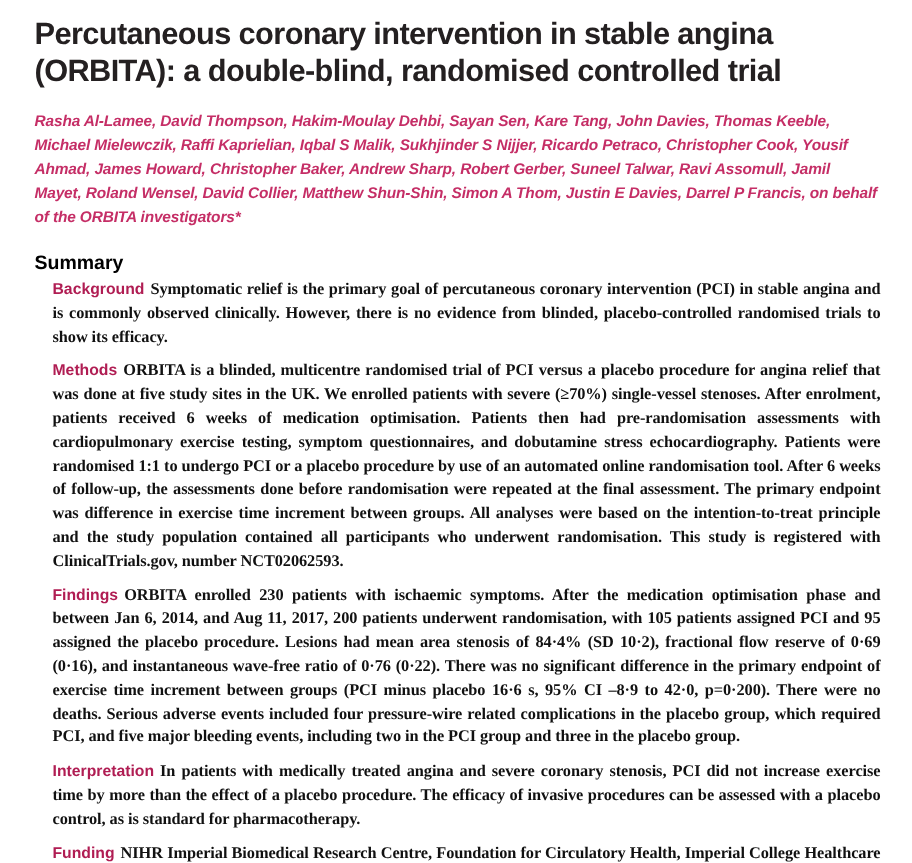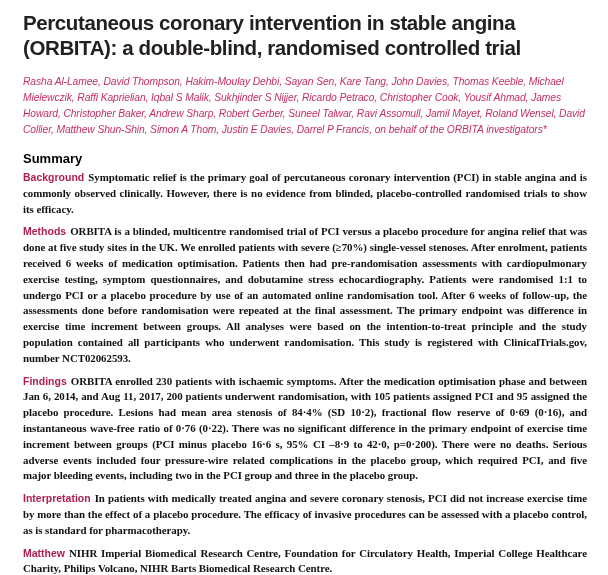--- a/index.html
+++ b/index.html
@@ -22,36 +22,36 @@
     font-weight: 700;
     font-size: 20.5px;
     line-height: 24.5px;
     letter-spacing: -0.4px;
     color: #242021;
   }
   .authors {
     margin: 14px 0 0 0;
     font-family: "Liberation Sans", sans-serif;
     font-style: italic;
-    font-weight: 400;
+    font-weight: 700;
     font-size: 10.3px;
     line-height: 16px;
     letter-spacing: -0.1px;
     color: #c52e66;
   }
   .summary-heading {
     margin: 13px 0 4px 0;
     font-family: "Liberation Sans", sans-serif;
     font-weight: 700;
     font-size: 13px;
     line-height: 15px;
     color: #000000;
   }
   .para {
-    margin: 0 0 7px 0;
+    margin: 0 0 7px 12px;
     font-family: "Liberation Serif", serif;
     font-weight: 600;
     font-size: 10.9px;
     line-height: 15.8px;
     letter-spacing: -0.05px;
     text-align: justify;
     color: #111111;
   }
   .para .label {
     font-family: "Liberation Sans", sans-serif;
@@ -83,16 +83,16 @@
 
   <p class="para">
     <span class="label">Findings</span><span>ORBITA enrolled 230 patients with ischaemic symptoms. After the medication optimisation phase and between Jan 6, 2014, and Aug 11, 2017, 200 patients underwent randomisation, with 105 patients assigned PCI and 95 assigned the placebo procedure. Lesions had mean area stenosis of 84·4% (SD 10·2), fractional flow reserve of 0·69 (0·16), and instantaneous wave-free ratio of 0·76 (0·22). There was no significant difference in the primary endpoint of exercise time increment between groups (PCI minus placebo 16·6 s, 95% CI –8·9 to 42·0, p=0·200). There were no deaths. Serious adverse events included four pressure-wire related complications in the placebo group, which required PCI, and five major bleeding events, including two in the PCI group and three in the placebo group.</span>
   </p>
 
   <p class="para">
     <span class="label">Interpretation</span><span>In patients with medically treated angina and severe coronary stenosis, PCI did not increase exercise time by more than the effect of a placebo procedure. The efficacy of invasive procedures can be assessed with a placebo control, as is standard for pharmacotherapy.</span>
   </p>
 
   <p class="para">
-    <span class="label">Matthew</span><span>NIHR Imperial Biomedical Research Centre, Foundation for Circulatory Health, Imperial College Healthcare Charity, Philips Volcano, NIHR Barts Biomedical Research Centre.</span>
+    <span class="label">Funding</span><span>NIHR Imperial Biomedical Research Centre, Foundation for Circulatory Health, Imperial College Healthcare Charity, Philips Volcano, NIHR Barts Biomedical Research Centre.</span>
   </p>
 
 </div>
 
 </body></html>

